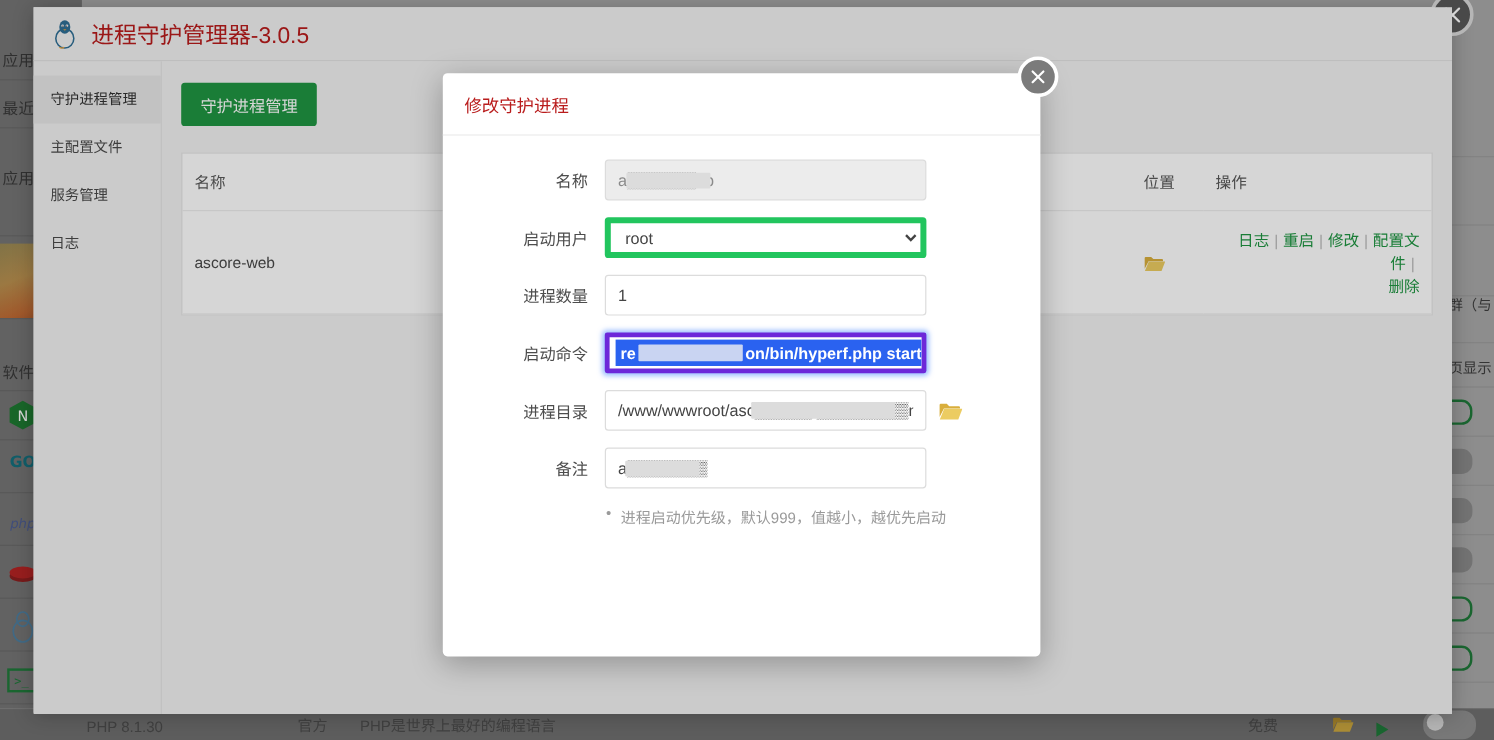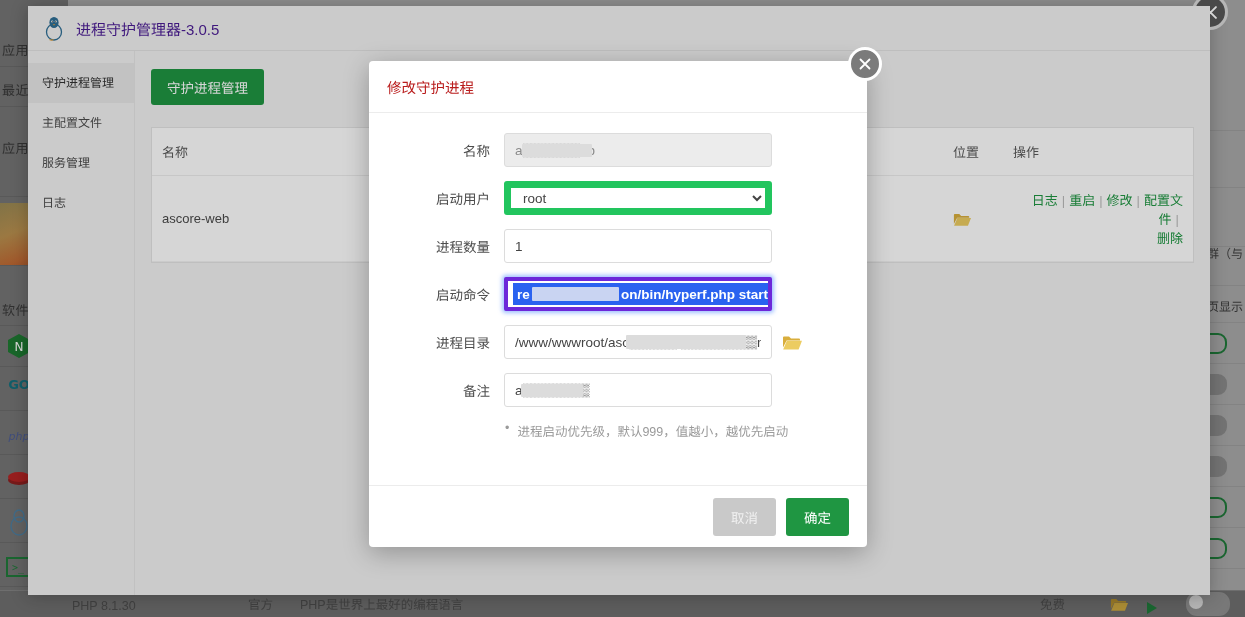--- a/index.html
+++ b/index.html
@@ -83,21 +83,21 @@
 
   
   .app-window {
     position: absolute; left: 28px; top: 6px; width: 1182px; height: 588px;
     background: #f2f2f2; box-shadow: 0 2px 16px rgba(0,0,0,.25);
   }
   .titlebar {
     position: relative; height: 44px; background: #f2f2f2;
     border-bottom: 1px solid #e3e3e3; display: flex; align-items: center; padding-left: 14px;
   }
-  .title-text { font-size: 15px; color: #4c1d95; margin-left: 10px; }
+  .title-text { font-size: 19px; color: #b91c1c; margin-left: 10px; }
   .tux { width: 24px; height: 26px; display: block; }
 
   .app-body { display: flex; height: 544px; }
   .sidebar {
     width: 107px; background: #f2f2f2; border-right: 1px solid #e6e6e6;
     padding-top: 12px; box-sizing: border-box;
   }
   .side-item {
     height: 40px; line-height: 40px; padding-left: 14px;
     font-size: 12px; color: #4b4b4b; cursor: pointer; white-space: nowrap;
@@ -158,21 +158,21 @@
   }
   .fctrl { position: relative; }
   .finput {
     width: 268px; height: 34px; box-sizing: border-box; padding: 0 10px;
     border: 1px solid #dcdcdc; border-radius: 3px; font-size: 13.5px; color: #444;
     background: #fff; outline: none; font-family: "Liberation Sans", sans-serif;
   }
   .finput[disabled] { background: #ececec; color: #8a8a8a; }
   .fselect {
     width: 268px; height: 34px; box-sizing: border-box; padding: 0 8px;
-    border: 7px solid #22c55e; border-radius: 3px; font-size: 13.5px; color: #444;
+    border: 5px solid #22c55e; border-radius: 3px; font-size: 13.5px; color: #444;
     background: #fff; outline: none; font-family: "Liberation Sans", sans-serif;
   }
   
   .cmd-wrap {
     width: 268px; height: 34px; box-sizing: border-box;
     border: 4px solid #6d28d9; border-radius: 2px; background: #fff;
     box-shadow: 0 0 4px 2px rgba(80,140,255,.55);
     display: flex; align-items: center; overflow: hidden; position: relative;
   }
   .cmd-sel {
@@ -473,19 +473,15 @@
           <span class="blur-box grey" style="position:absolute;left:17px;top:11px;width:62px;height:13px;"></span>
         </div>
       </div>
 
       <div class="hint">
         <span class="dot">•</span>
         <span>进程启动优先级，默认999，值越小，越优先启动</span>
       </div>
     </div>
 
-    <div class="modal-foot">
-      <button class="btn btn-cancel">取消</button>
-      <button class="btn btn-ok">确定</button>
-    </div>
   </div>
 
 </div>
 
 </body></html>

